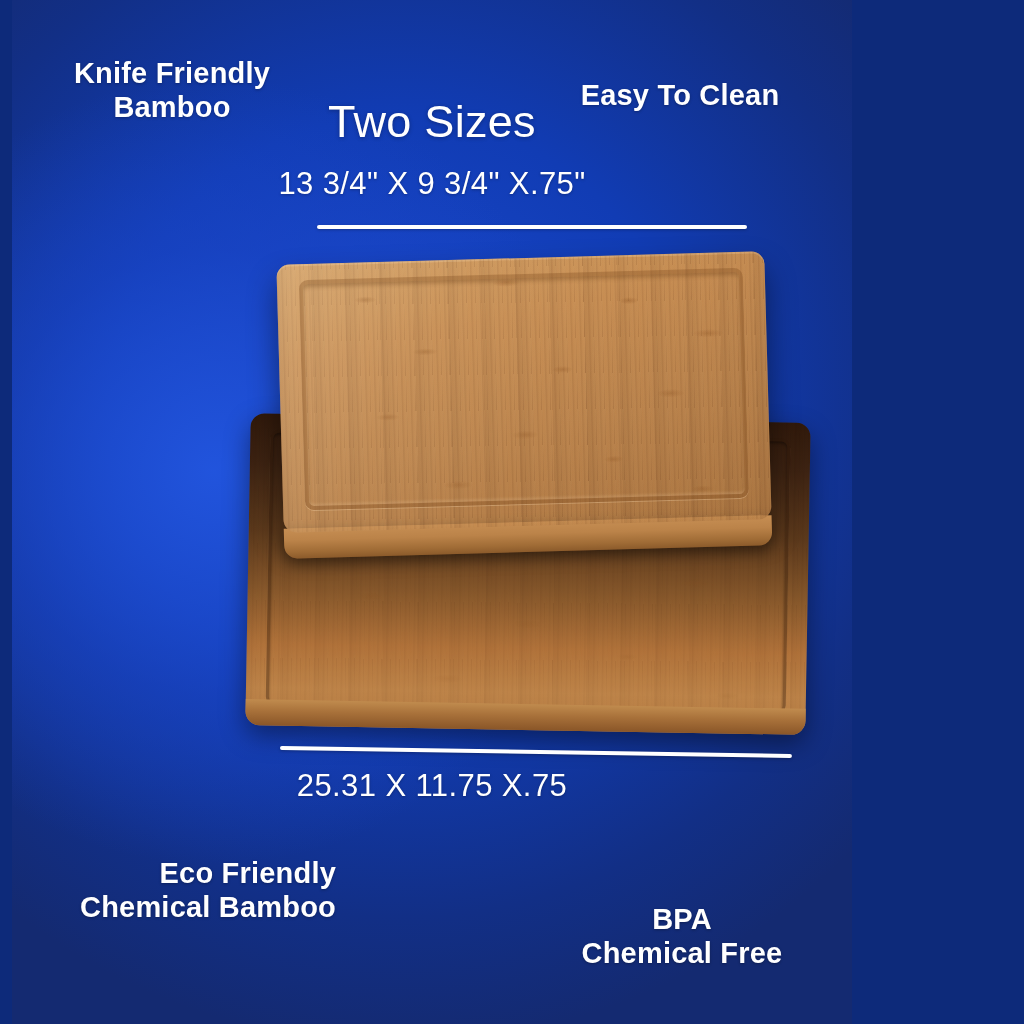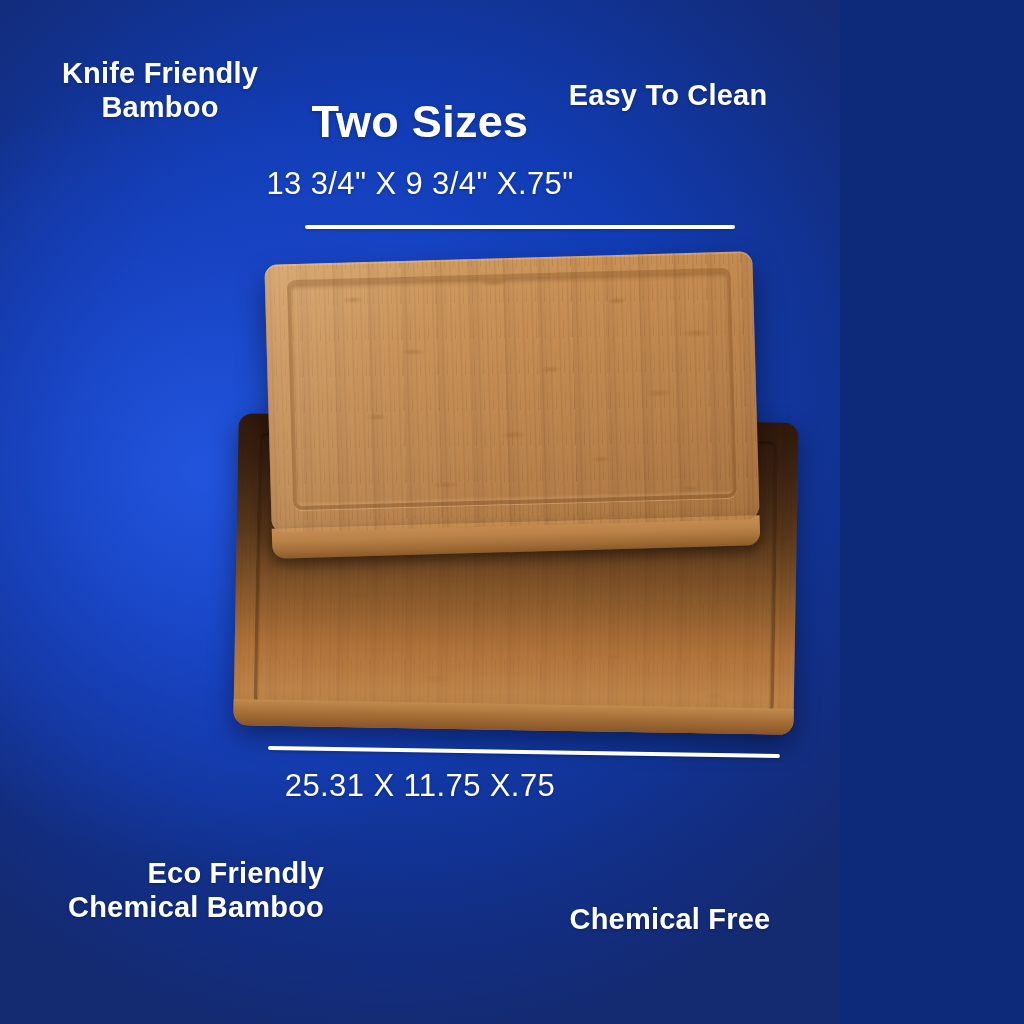--- a/index.html
+++ b/index.html
@@ -11,20 +11,21 @@
     position: relative;
     width: 840px;
     height: 1024px;
     overflow: hidden;
     font-family: "Liberation Sans", sans-serif;
     
     background:
       radial-gradient(ellipse 62% 52% at 24% 46%, rgba(34,85,222,0.95) 0%, rgba(27,70,200,0.55) 42%, rgba(20,50,150,0.0) 74%),
       radial-gradient(ellipse 75% 62% at 46% 40%, #1a49cf 0%, #113cb4 46%, #122f86 80%, #142a71 100%),
       linear-gradient(145deg, #15307f 0%, #103ca8 32%, #0f3aa6 54%, #162d79 84%, #1b2e7a 100%);
+    margin-left: 12px;
   }
 
   
   .corner-text {
     position: absolute;
     color: #ffffff;
     font-weight: 700;
     text-align: center;
     line-height: 1.18;
     letter-spacing: 0.2px;
@@ -37,21 +38,21 @@
   #bl-text { left: 14px;  top: 856px; width: 310px; font-size: 29px; text-align: right; }
   #br-text { right: 20px; top: 902px; width: 300px; font-size: 29px; }
 
   #title {
     position: absolute;
     left: 0; right: 0;
     top: 96px;
     text-align: center;
     color: #ffffff;
     font-size: 45px;
-    font-weight: 700;
+    font-weight: 400;
     letter-spacing: 0.3px;
     text-shadow: 0 1px 4px rgba(0,0,0,0.30);
   }
 
   .dim-text {
     position: absolute;
     color: #ffffff;
     font-size: 31px;
     font-weight: 400;
     letter-spacing: 0.4px;
@@ -259,16 +260,17 @@
 
   <div class="rule" id="rule-bottom"></div>
   <div class="dim-text" id="dim-bottom">25.31 X 11.75 X.75</div>
 
   <div class="corner-text" id="bl-text">
     <span class="line">Eco Friendly</span>
     <span class="line">Chemical Bamboo</span>
   </div>
 
   <div class="corner-text" id="br-text">
+    <span class="line">BPA</span>
     <span class="line">Chemical Free</span>
   </div>
 
 </div>
 
 </body></html>

